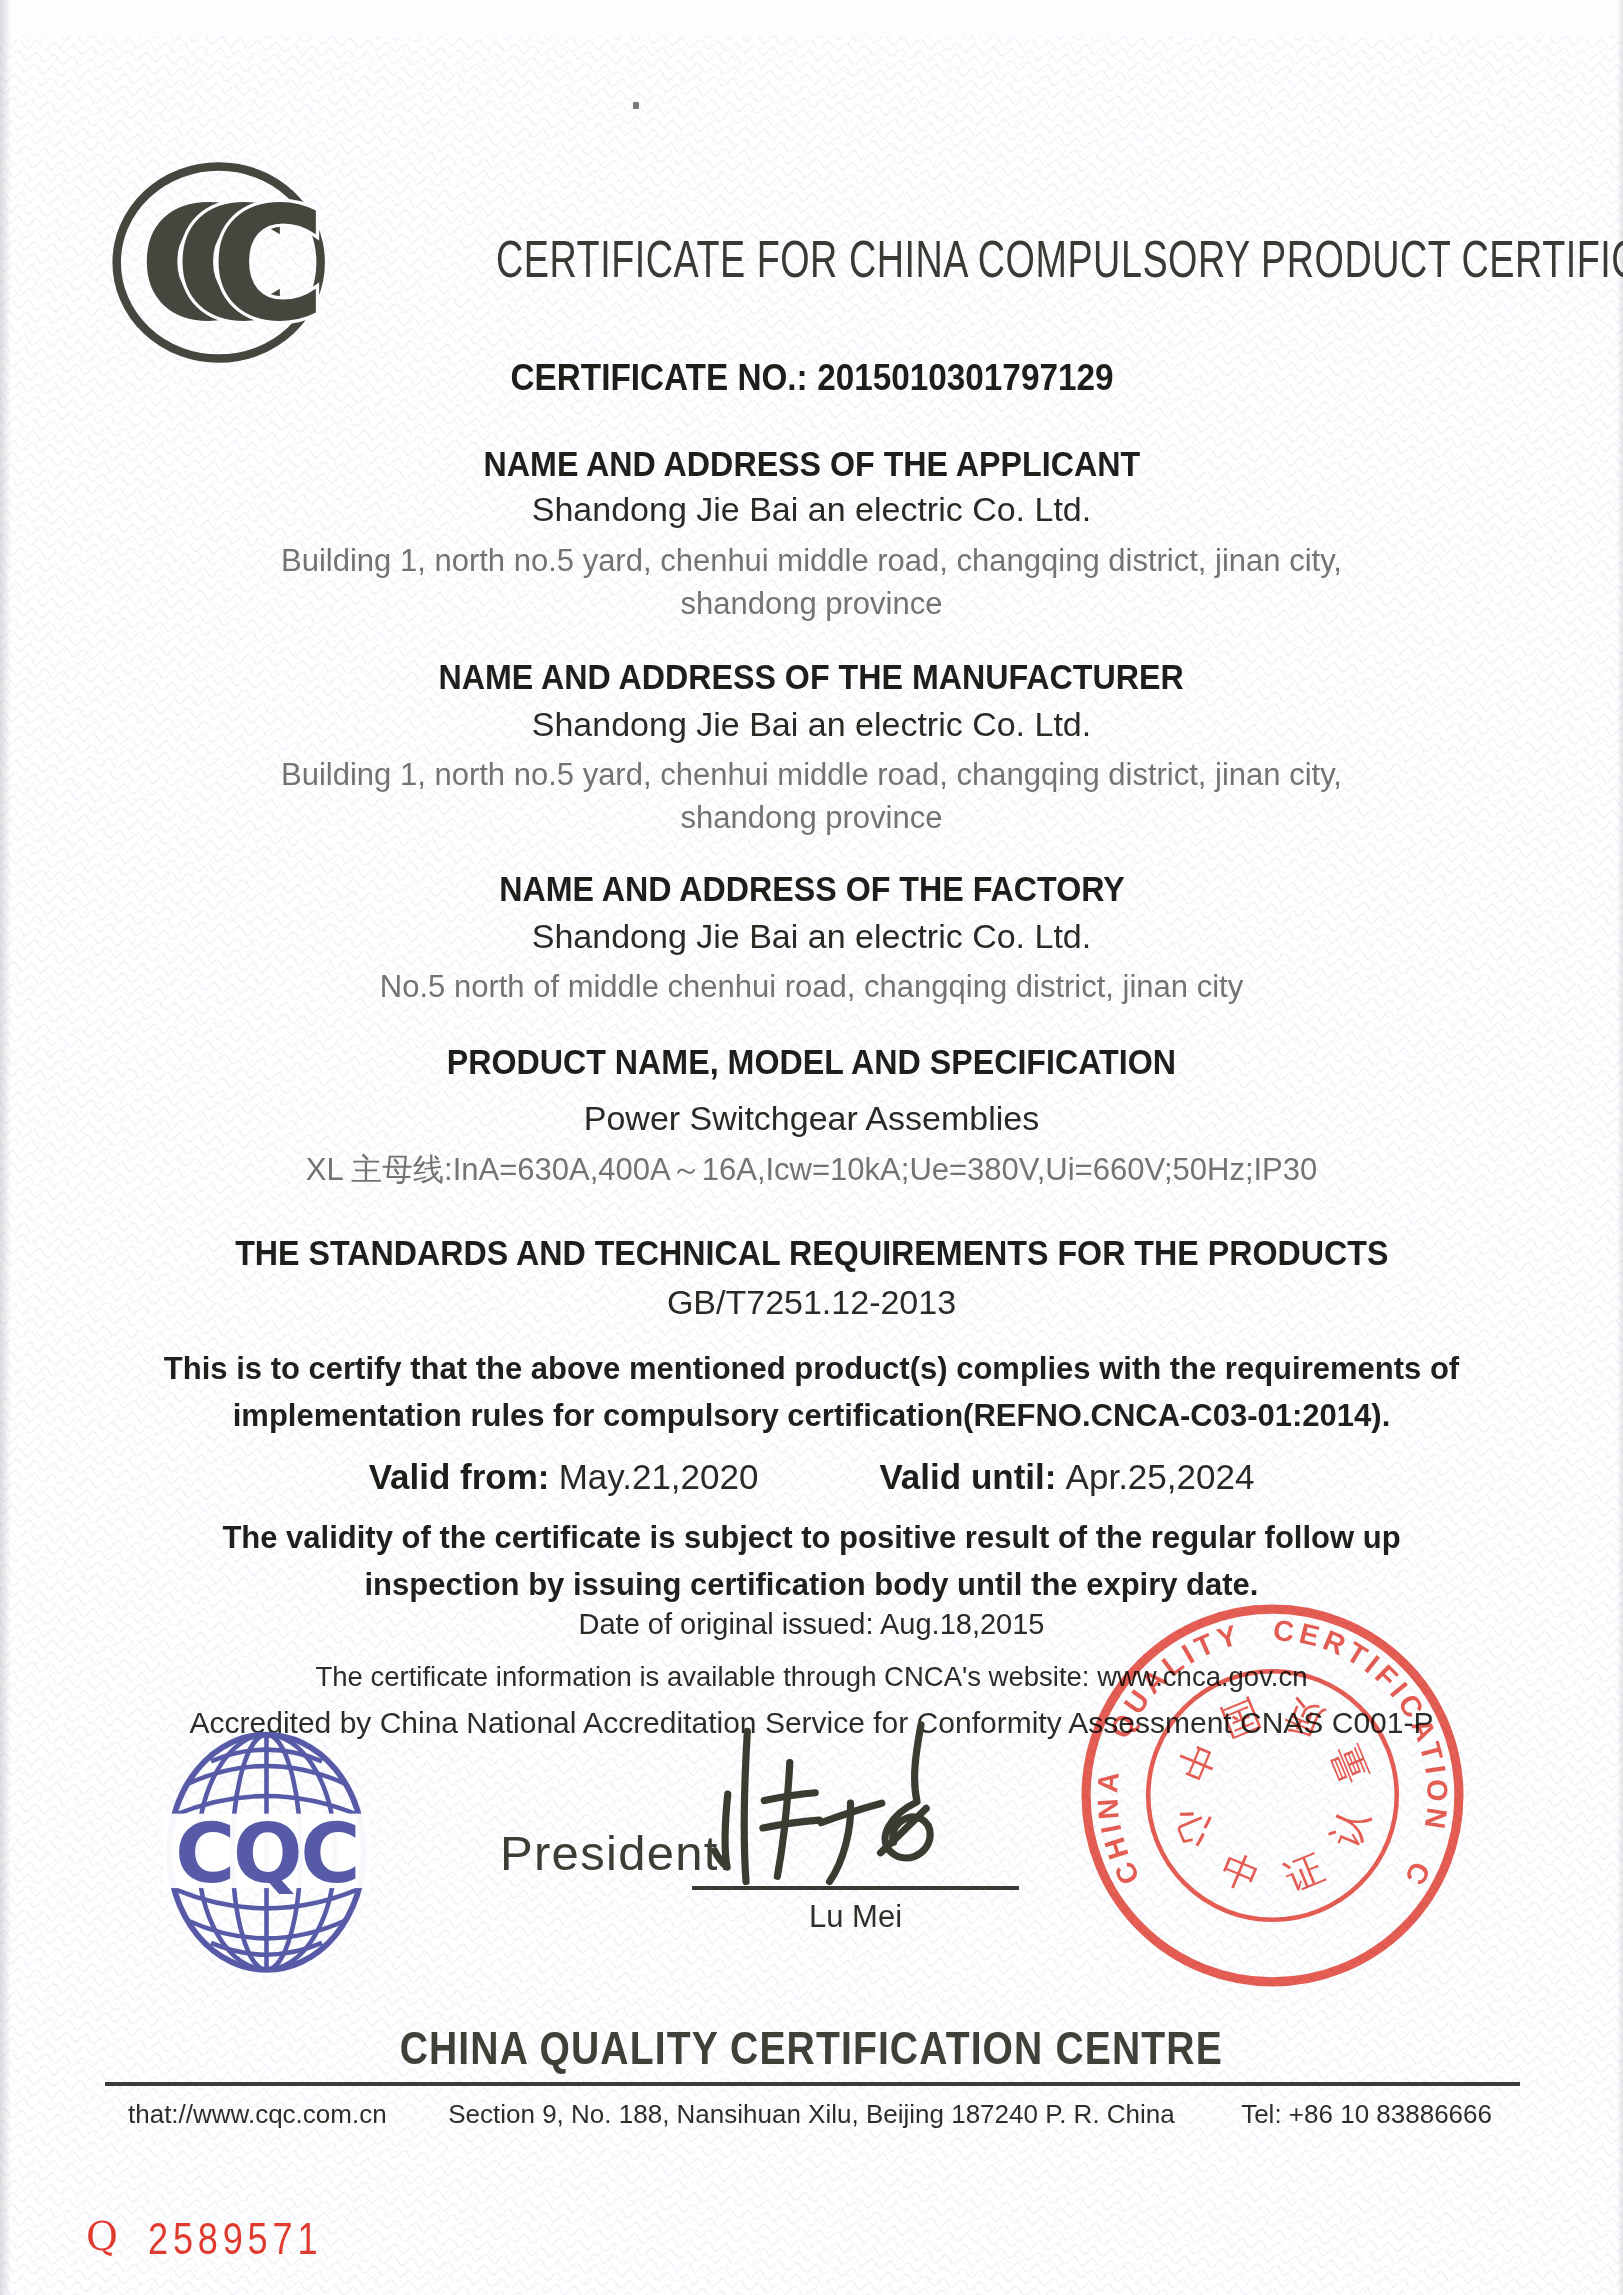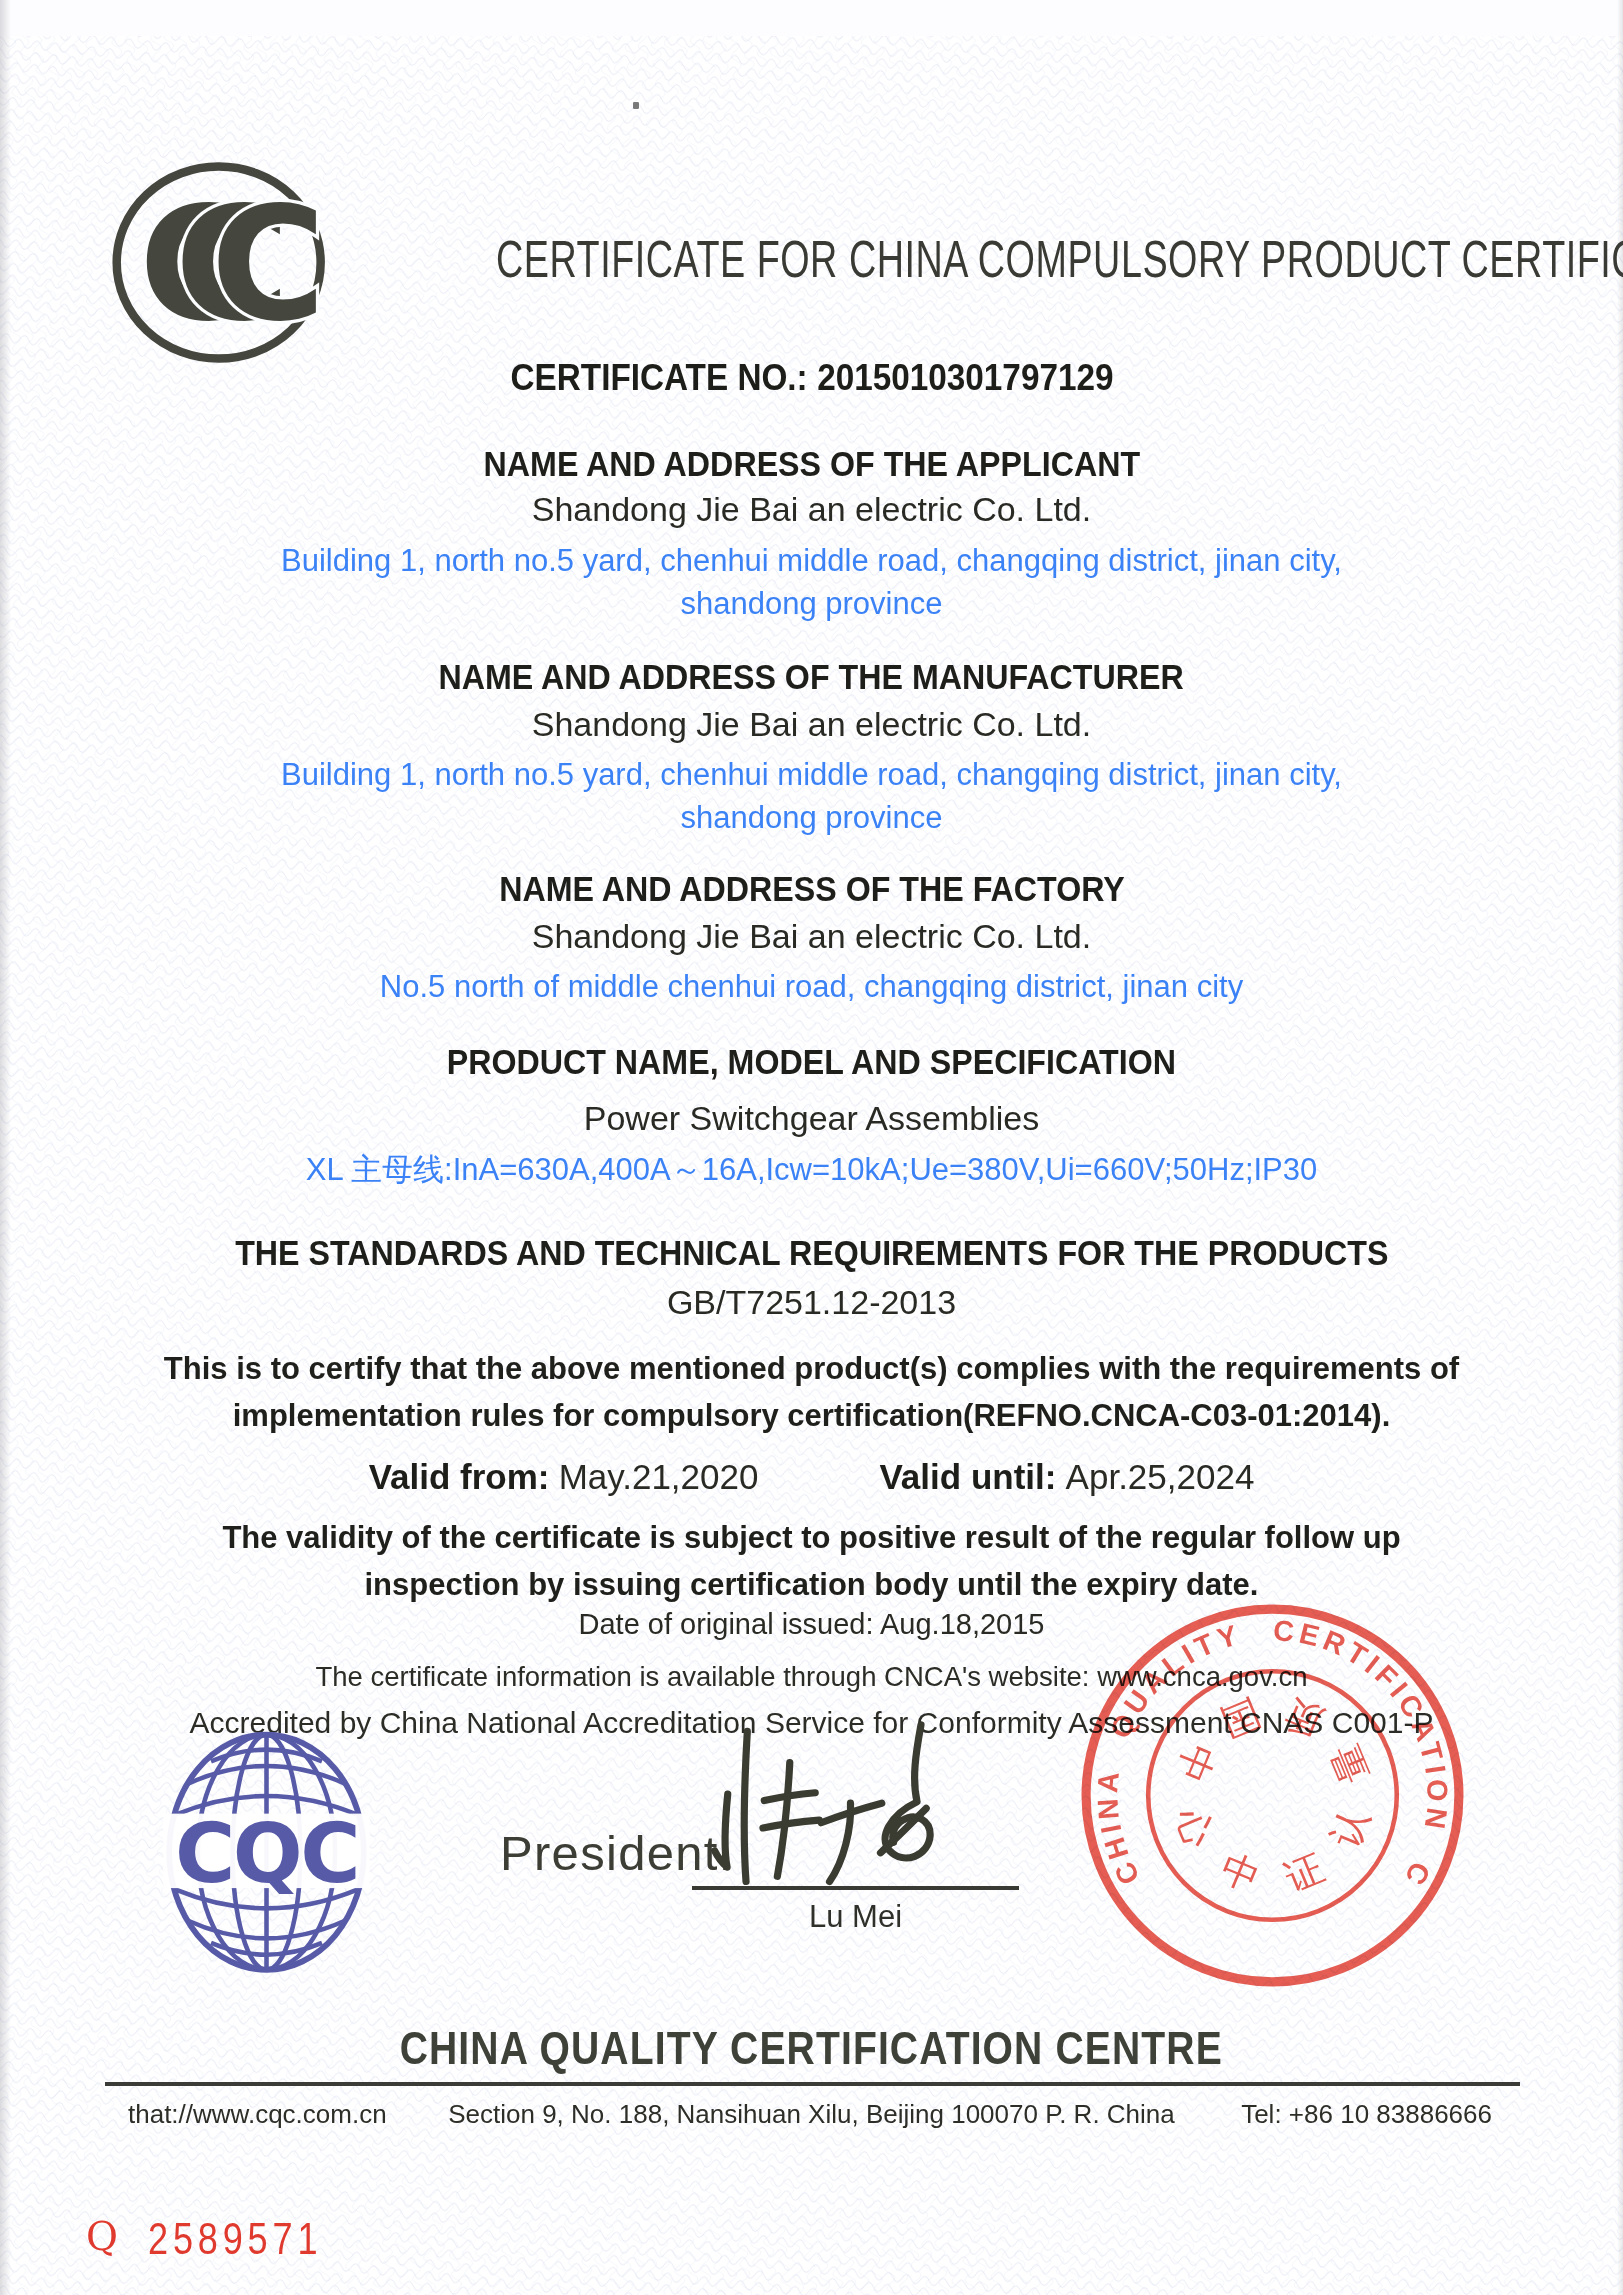--- a/index.html
+++ b/index.html
@@ -23,21 +23,21 @@
   .title-block { left:275px; right:39px; top:230px; }
   .title-text { font-size:51px; font-weight:400; color:#3a3a35; letter-spacing:0.7px; --sx:0.74; }
 
   .certno { top:357px; font-size:37px; font-weight:700; color:#1d1d1a; }
   .certno .condense { --sx:0.9; }
   .certno .val { margin-left:10.5px; }
 
   .sec-heading { font-size:35px; font-weight:700; color:#1e1e1b;margin-top:7px; }
   .sec-heading .condense { --sx:0.92; }
   .company { font-size:34px; font-weight:400; color:#2a2a25; }
-  .addr { font-size:31px; font-weight:400; color:#3b82f6; line-height:1.4; }
+  .addr { font-size:31px; font-weight:400; color:#737373; line-height:1.4; }
   .addr .inner { display:inline-block; max-width:1177px; }
 
   .certify { top:1346px; font-size:31px; font-weight:700; line-height:1.5; color:#1f1f1c; }
   .certify .inner { display:inline-block; max-width:1328px; }
 
   .valid-row { top:1457px; display:flex; justify-content:center; gap:121px;
     position:absolute; left:0; right:0; z-index:2; font-size:35px; }
   .valid-row .lbl { font-weight:700; color:#1d1d1a; }
   .valid-row .val { font-weight:400; margin-left:9.2px; color:#2a2a25; }
 
@@ -233,21 +233,21 @@
       <text x="187" y="354" transform="rotate(67.5,187,354)">心</text>
     </g>
   </svg>
 
   <div class="abs footer-org">
     <span class="condense">CHINA QUALITY CERTIFICATION CENTRE</span>
   </div>
   <div class="footer-rule"></div>
   <div class="footer-row">
     <span class="site">that://www.cqc.com.cn</span>
-    <span class="addr-f">Section 9,  No. 188, Nansihuan Xilu, Beijing  100070 P. R. China</span>
+    <span class="addr-f">Section 9,  No. 188, Nansihuan Xilu, Beijing  187240 P. R. China</span>
     <span class="tel">Tel: +86 10 83886666</span>
   </div>
 
   <div class="serial">
     <span class="q">Q</span>
     <span class="num">2589571</span>
   </div>
 
 </div>
 

